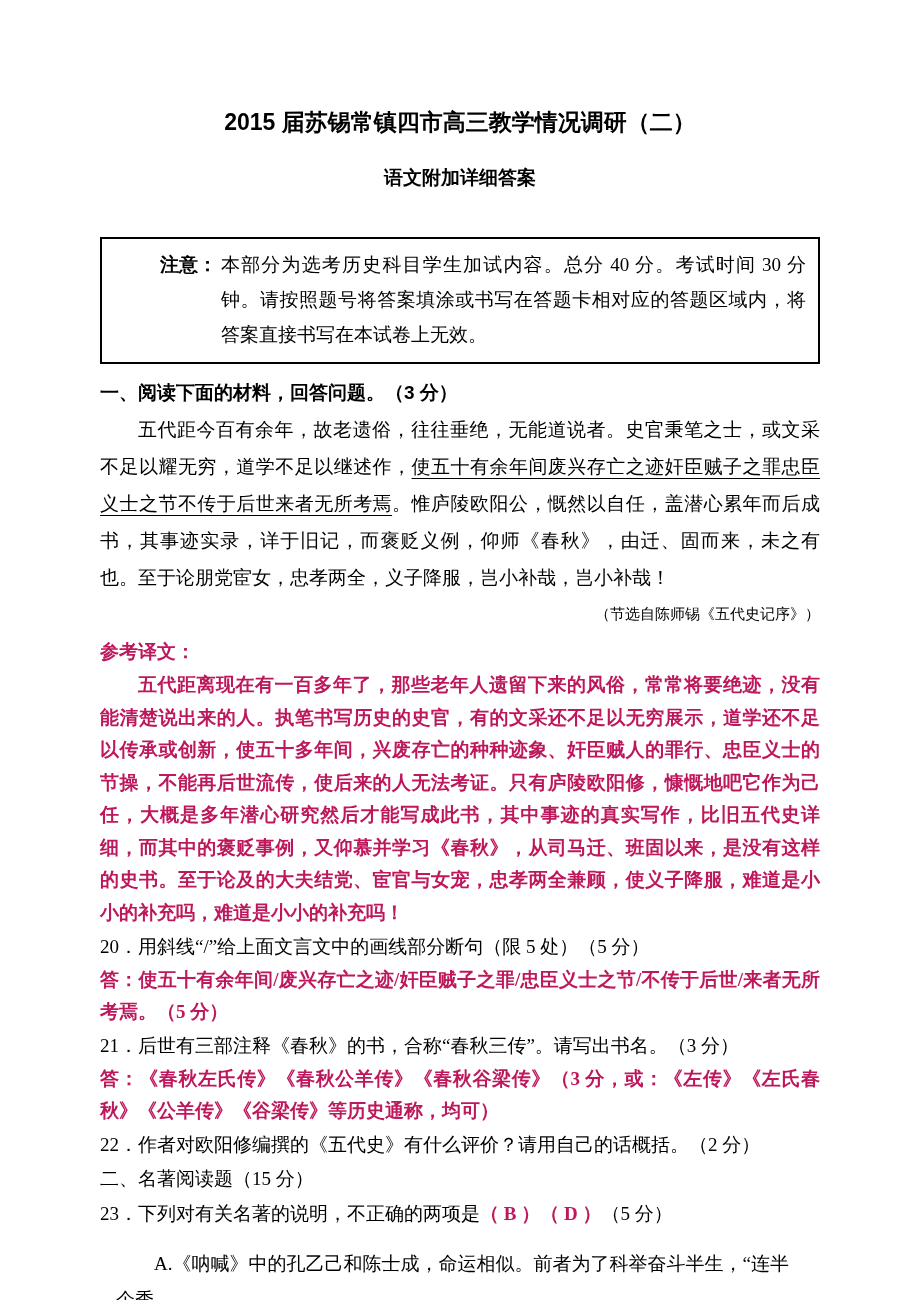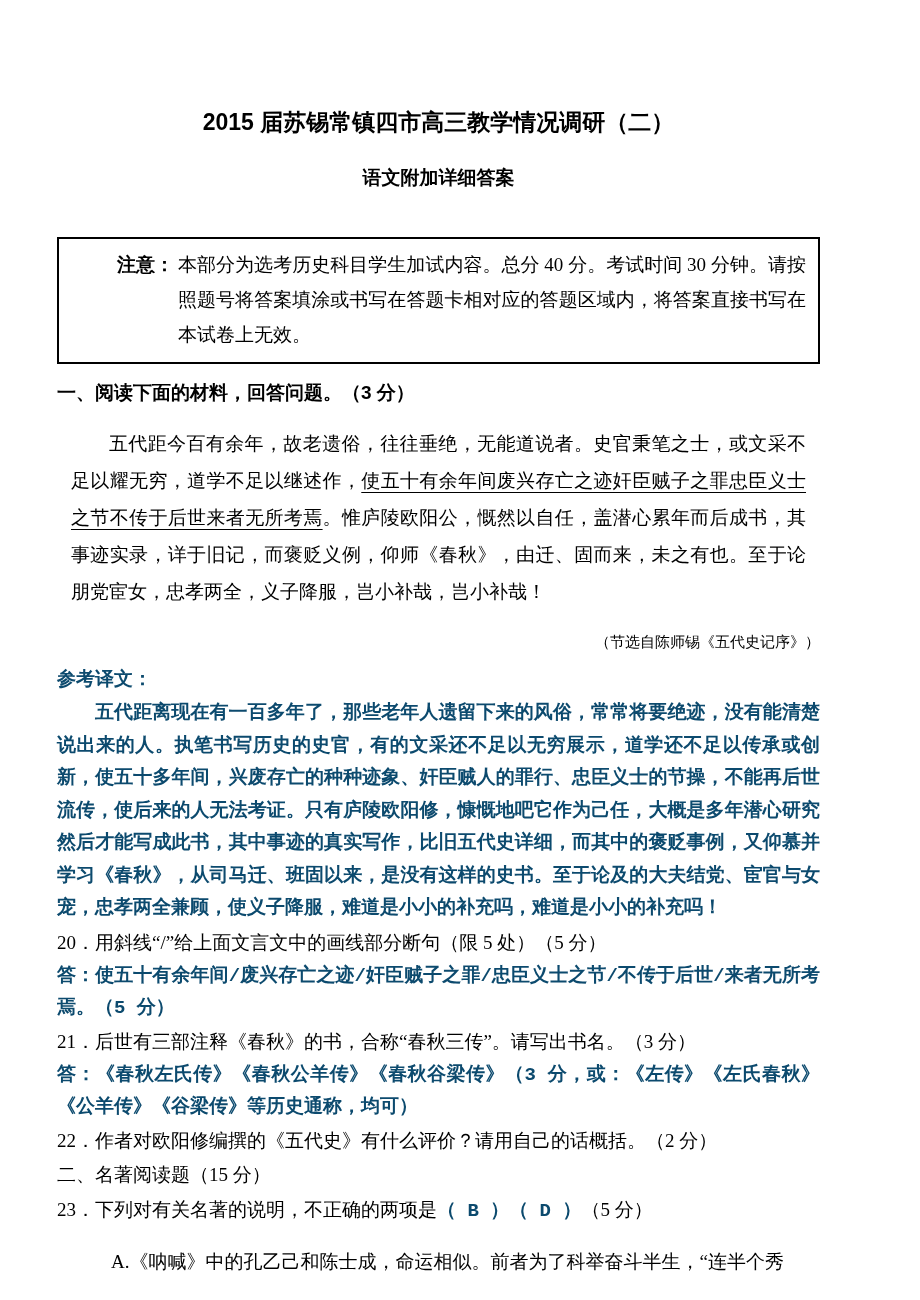--- a/index.html
+++ b/index.html
@@ -4,21 +4,21 @@
 <style>
   html,body{margin:0;padding:0;background:#ffffff;}
   body{
     width:920px;height:1300px;overflow:hidden;
     font-family:"Liberation Serif","DejaVu Serif",serif;
     color:#000000;
   }
   .page{
     box-sizing:border-box;
     width:920px;height:1300px;
-    padding:106px 100px 0 57px;
+    padding:106px 100px 0 100px;
   }
   .doc-title{
     font-family:"Liberation Sans","DejaVu Sans",sans-serif;
     font-weight:bold;font-size:23px;text-align:center;line-height:32px;
   }
   .doc-subtitle{
     font-family:"Liberation Sans","DejaVu Sans",sans-serif;
     font-weight:bold;font-size:19px;text-align:center;line-height:26px;
     margin-top:27px;
   }
@@ -35,33 +35,33 @@
   }
   .notice-text{
     flex:1 1 auto;text-align:justify;margin-left:4px;
   }
   .sec-heading-bold{
     font-family:"Liberation Sans","DejaVu Sans",sans-serif;
     font-weight:bold;font-size:19px;line-height:36px;margin-top:11px;
   }
   .passage{
     font-size:19px;line-height:37px;text-align:justify;
-    text-indent:2em;margin:14px;
+    text-indent:2em;margin:0;
   }
   .passage .ul{
     text-decoration:underline;
     text-underline-offset:5px;
     text-decoration-thickness:1px;
   }
   .passage-source{
     font-size:15px;line-height:37px;text-align:right;margin:0;
   }
   .blue{
-    color:#0c4a6e;
-    font-family:Liberation Mono, monospace;
+    color:#be185d;
+    font-family:Liberation Serif, serif;
     font-weight:bold;
   }
   .trans-label{
     font-size:19px;line-height:34px;margin-top:2px;
   }
   .trans-text{
     font-size:19px;line-height:32.5px;text-align:justify;
     text-indent:2em;margin:0;
   }
   .q-line{

